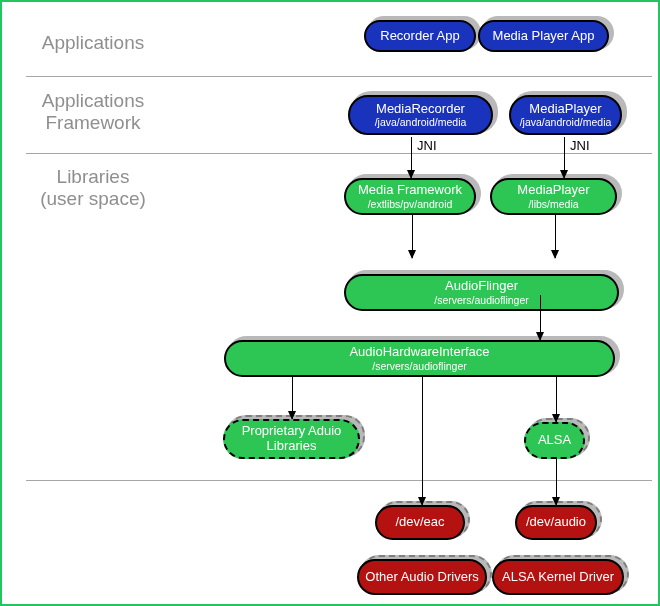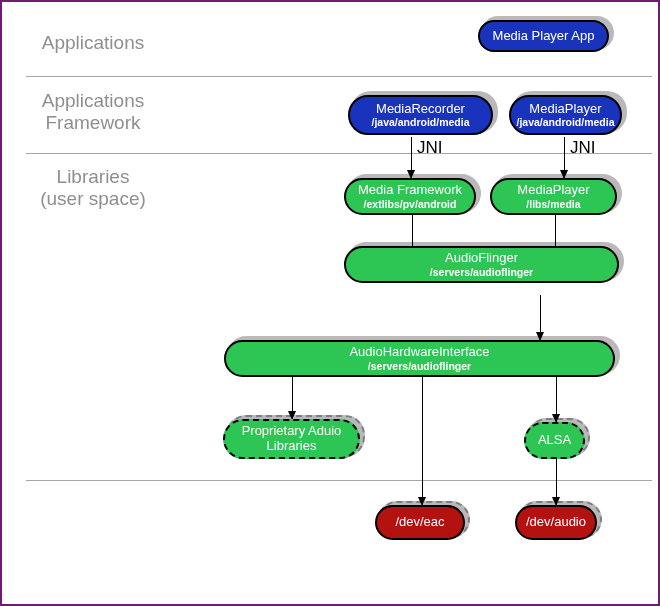--- a/index.html
+++ b/index.html
@@ -1,19 +1,19 @@
 <!DOCTYPE html>
 <html style="--blue: #1a33bd; --green: #2dc654; --red: #b41111; --shadow: #b9b9b9; --separator: #a6a6a6; --label_gray: #8f8f8f;"><head>
 <meta charset="utf-8">
 <style>
   html,body { margin:0; padding:0; background:#fff; }
   .canvas {
     position:relative; z-index:0;
     width:660px; height:606px;
-    border:2px solid #701a75; box-sizing:border-box;
+    border:2px solid #22c55e; box-sizing:border-box;
     background:#fff; overflow:hidden;
     font-family:"Liberation Sans", sans-serif;
   }
   .divider { position:absolute; left:24px; width:626px; height:1px; background:var(--separator); }
   .layer-label {
     position:absolute; left:16px; width:150px;
     color:var(--label_gray); font-size:19px; line-height:22px; text-align:center;
   }
   .node {
     position:absolute; box-sizing:border-box;
@@ -26,48 +26,51 @@
     content:""; position:absolute; z-index:-1;
     inset:-6px -7px 0 1px;
     background:var(--shadow); border-radius:20px;
   }
   .node.blue  { background:var(--blue); }
   .node.green { background:var(--green); }
   .node.red   { background:var(--red); }
   .node.dashed { border-style:dashed; }
   .node.dash-shadow::before { border:2px dashed #7e7e7e; box-sizing:border-box; }
   .t  { font-size:13px; }
-  .s  { font-size:10.5px;font-weight:bold; }
+  .s  { font-size:10.5px; }
   .vline { position:absolute; width:1px; background:#000; }
   .arrow {
     position:absolute; width:0; height:0;
     border-left:4px solid transparent; border-right:4px solid transparent;
     border-top:9px solid #000;
   }
-  .jni { position:absolute; color:#000; font-size:17px; }
+  .jni { position:absolute; color:#000; font-size:13px; }
 </style>
 </head>
 <body>
 
 <div class="canvas">
 
   <div class="divider" style="top:74px"></div>
   <div class="divider" style="top:151px"></div>
   <div class="divider" style="top:478px"></div>
 
   <div class="layer-label" style="top:30px">Applications</div>
   <div class="layer-label" style="top:88px">
     <div>Applications</div>
     <div>Framework</div>
   </div>
   <div class="layer-label" style="top:164px">
     <div>Libraries</div>
     <div>(user space)</div>
   </div>
 
+  <div class="node blue" style="left:362px; top:18px; width:112px; height:32px">
+    <div class="t">Recorder App</div>
+  </div>
   <div class="node blue" style="left:476px; top:18px; width:131px; height:32px">
     <div class="t">Media Player App</div>
   </div>
 
   <div class="node blue" style="left:346px; top:93px; width:145px; height:40px">
     <div class="t">MediaRecorder</div>
     <div class="s">/java/android/media</div>
   </div>
   <div class="node blue" style="left:507px; top:93px; width:113px; height:40px">
     <div class="t">MediaPlayer</div>
@@ -89,21 +92,21 @@
   <div class="node green" style="left:488px; top:176px; width:127px; height:37px">
     <div class="t">MediaPlayer</div>
     <div class="s">/libs/media</div>
   </div>
 
   <div class="vline" style="left:410px; top:213px; height:43px"></div>
   <div class="arrow" style="left:406px; top:248px"></div>
   <div class="vline" style="left:553px; top:213px; height:43px"></div>
   <div class="arrow" style="left:549px; top:248px"></div>
 
-  <div class="node green" style="left:342px; top:244px; width:275px; height:37px">
+  <div class="node green" style="left:342px; top:272px; width:275px; height:37px">
     <div class="t">AudioFlinger</div>
     <div class="s">/servers/audioflinger</div>
   </div>
 
   <div class="vline" style="left:538px; top:293px; height:45px"></div>
   <div class="arrow" style="left:534px; top:330px"></div>
 
   <div class="node green" style="left:222px; top:338px; width:391px; height:37px">
     <div class="t">AudioHardwareInterface</div>
     <div class="s">/servers/audioflinger</div>
@@ -126,14 +129,20 @@
 
   <div class="vline" style="left:554px; top:457px; height:46px"></div>
   <div class="arrow" style="left:550px; top:495px"></div>
 
   <div class="node red dash-shadow" style="left:373px; top:503px; width:90px; height:35px">
     <div class="t">/dev/eac</div>
   </div>
   <div class="node red dash-shadow" style="left:513px; top:503px; width:82px; height:35px">
     <div class="t">/dev/audio</div>
   </div>
+  <div class="node red dash-shadow" style="left:355px; top:557px; width:130px; height:36px">
+    <div class="t">Other Audio Drivers</div>
+  </div>
+  <div class="node red dash-shadow" style="left:490px; top:557px; width:132px; height:36px">
+    <div class="t">ALSA Kernel Driver</div>
+  </div>
 
 </div>
 
 </body></html>

